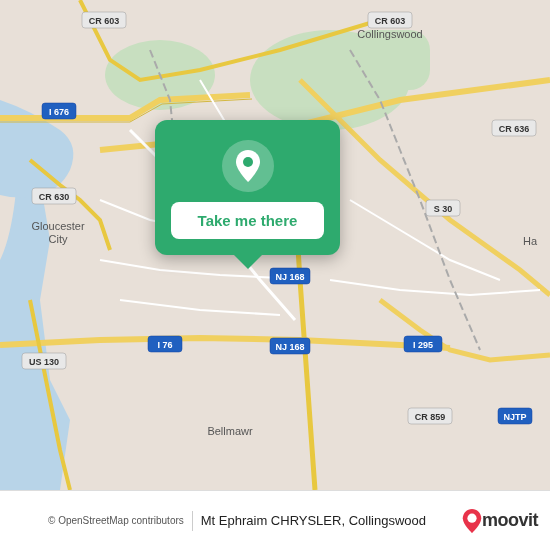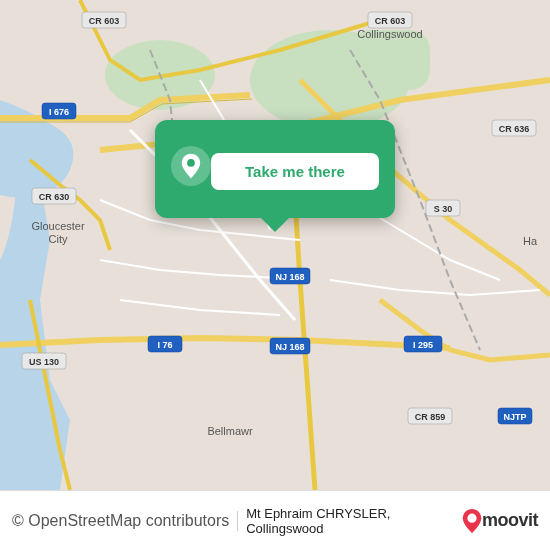--- a/index.html
+++ b/index.html
@@ -25,25 +25,26 @@
     .map-svg {
       width: 100%;
       height: 100%;
     }
 
     
     .popup-card {
       position: absolute;
       top: 120px;
       left: 155px;
-      width: 240px;
+      width: 185px;
       background: #2eaa6e;
       border-radius: 12px;
       padding: 20px 16px 16px;
       display: flex;
+      flex-direction: column;
       align-items: center;
       box-shadow: 0 4px 16px rgba(0,0,0,0.3);
     }
 
     .popup-card::after {
       content: '';
       position: absolute;
       bottom: -14px;
       left: 50%;
       transform: translateX(-50%);
@@ -79,23 +80,24 @@
       height: 60px;
       background: white;
       display: flex;
       align-items: center;
       padding: 0 12px;
       border-top: 1px solid #ddd;
       gap: 8px;
     }
 
     .osm-credit {
-      font-size: 16px;
+      font-size: 10px;
       color: #555;
       flex-shrink: 0;
+      margin-left: 36px;
     }
 
     .separator {
       width: 1px;
       height: 20px;
       background: #ccc;
     }
 
     .moovit-logo {
       margin-left: auto;

